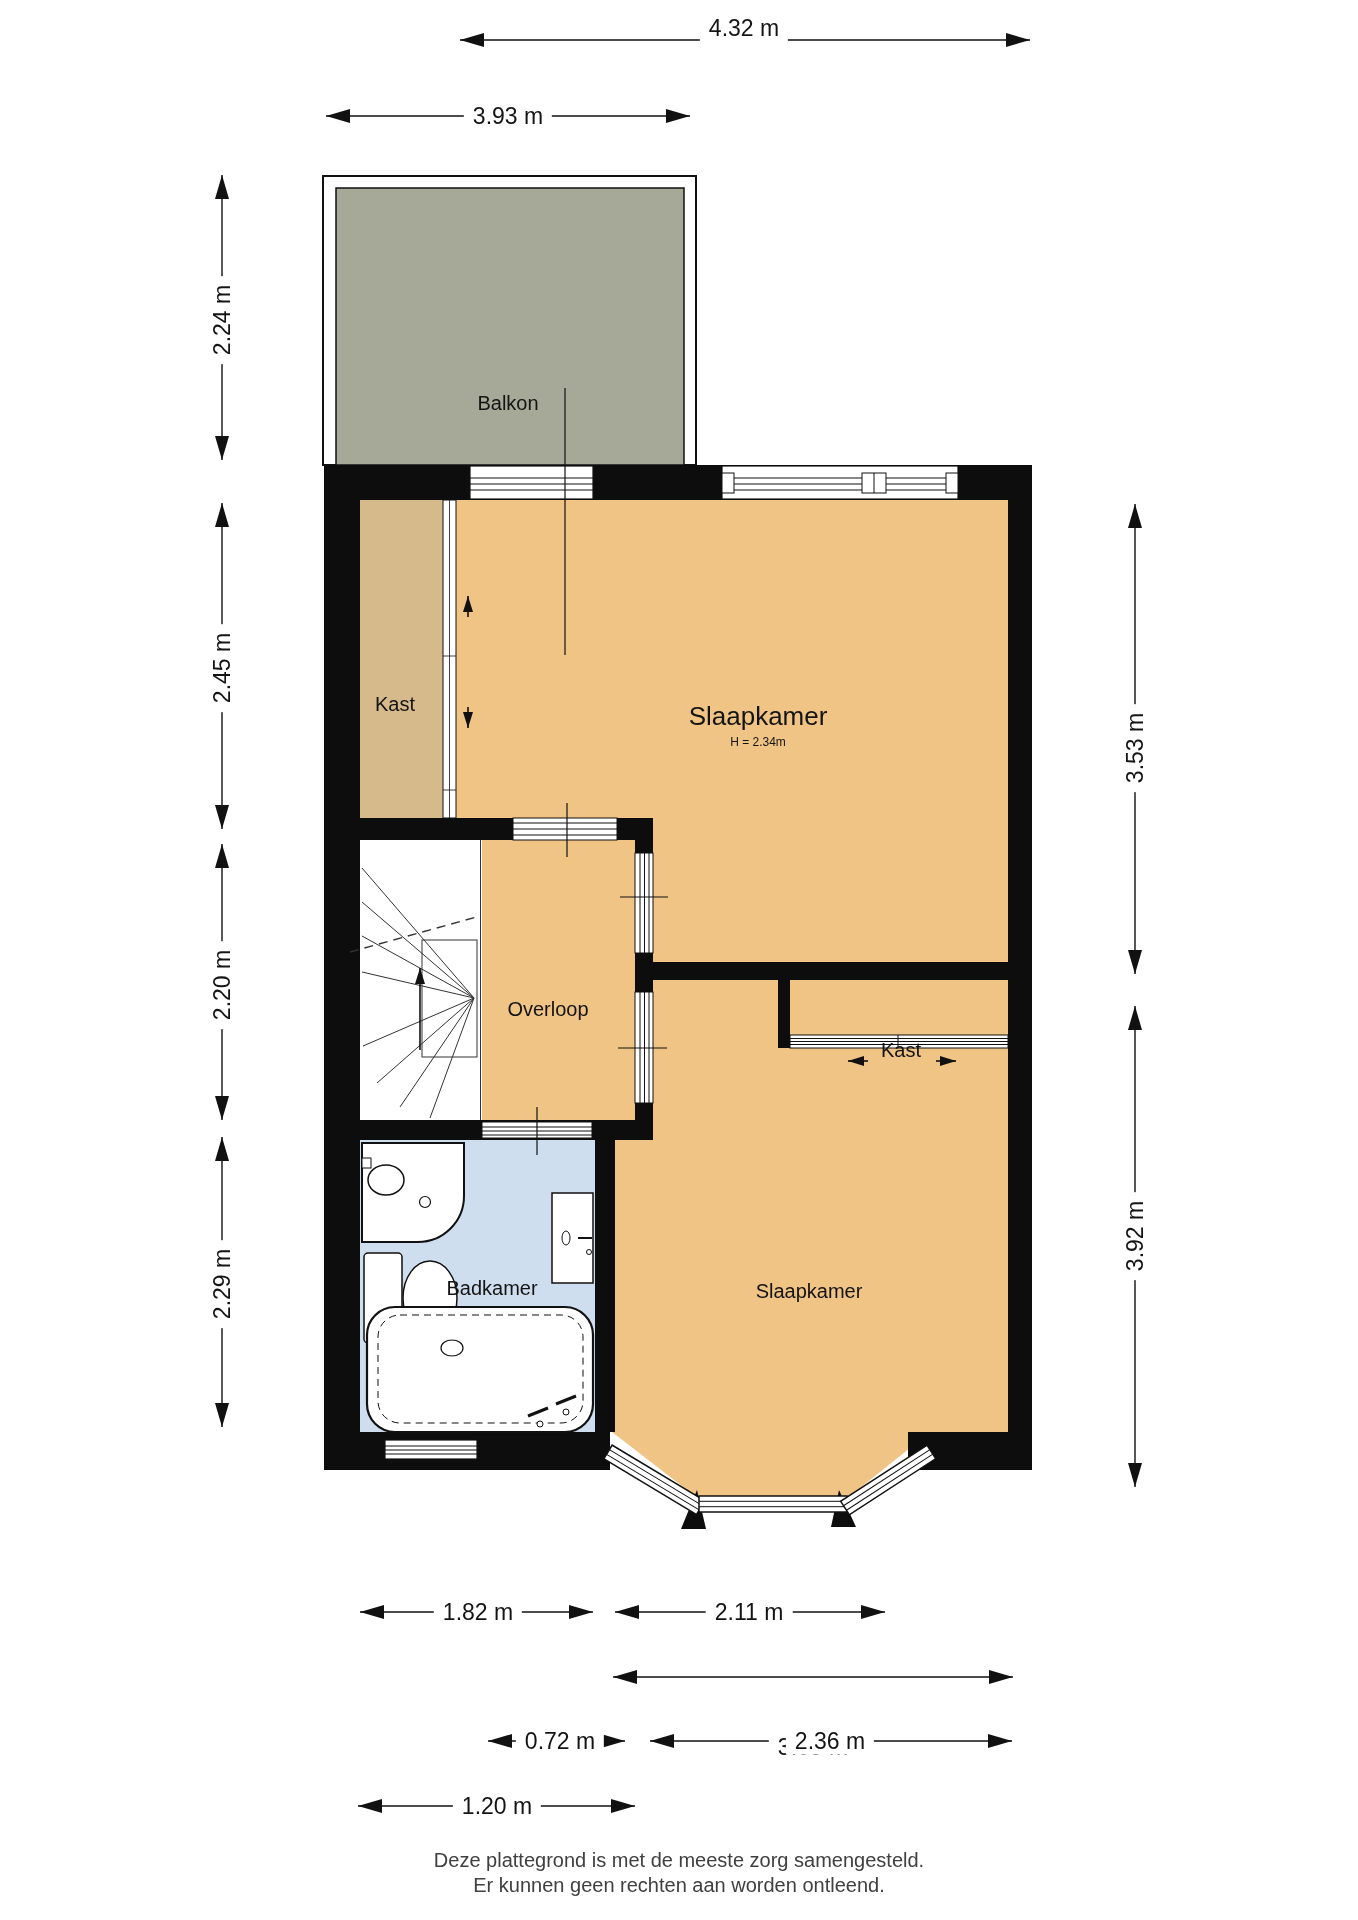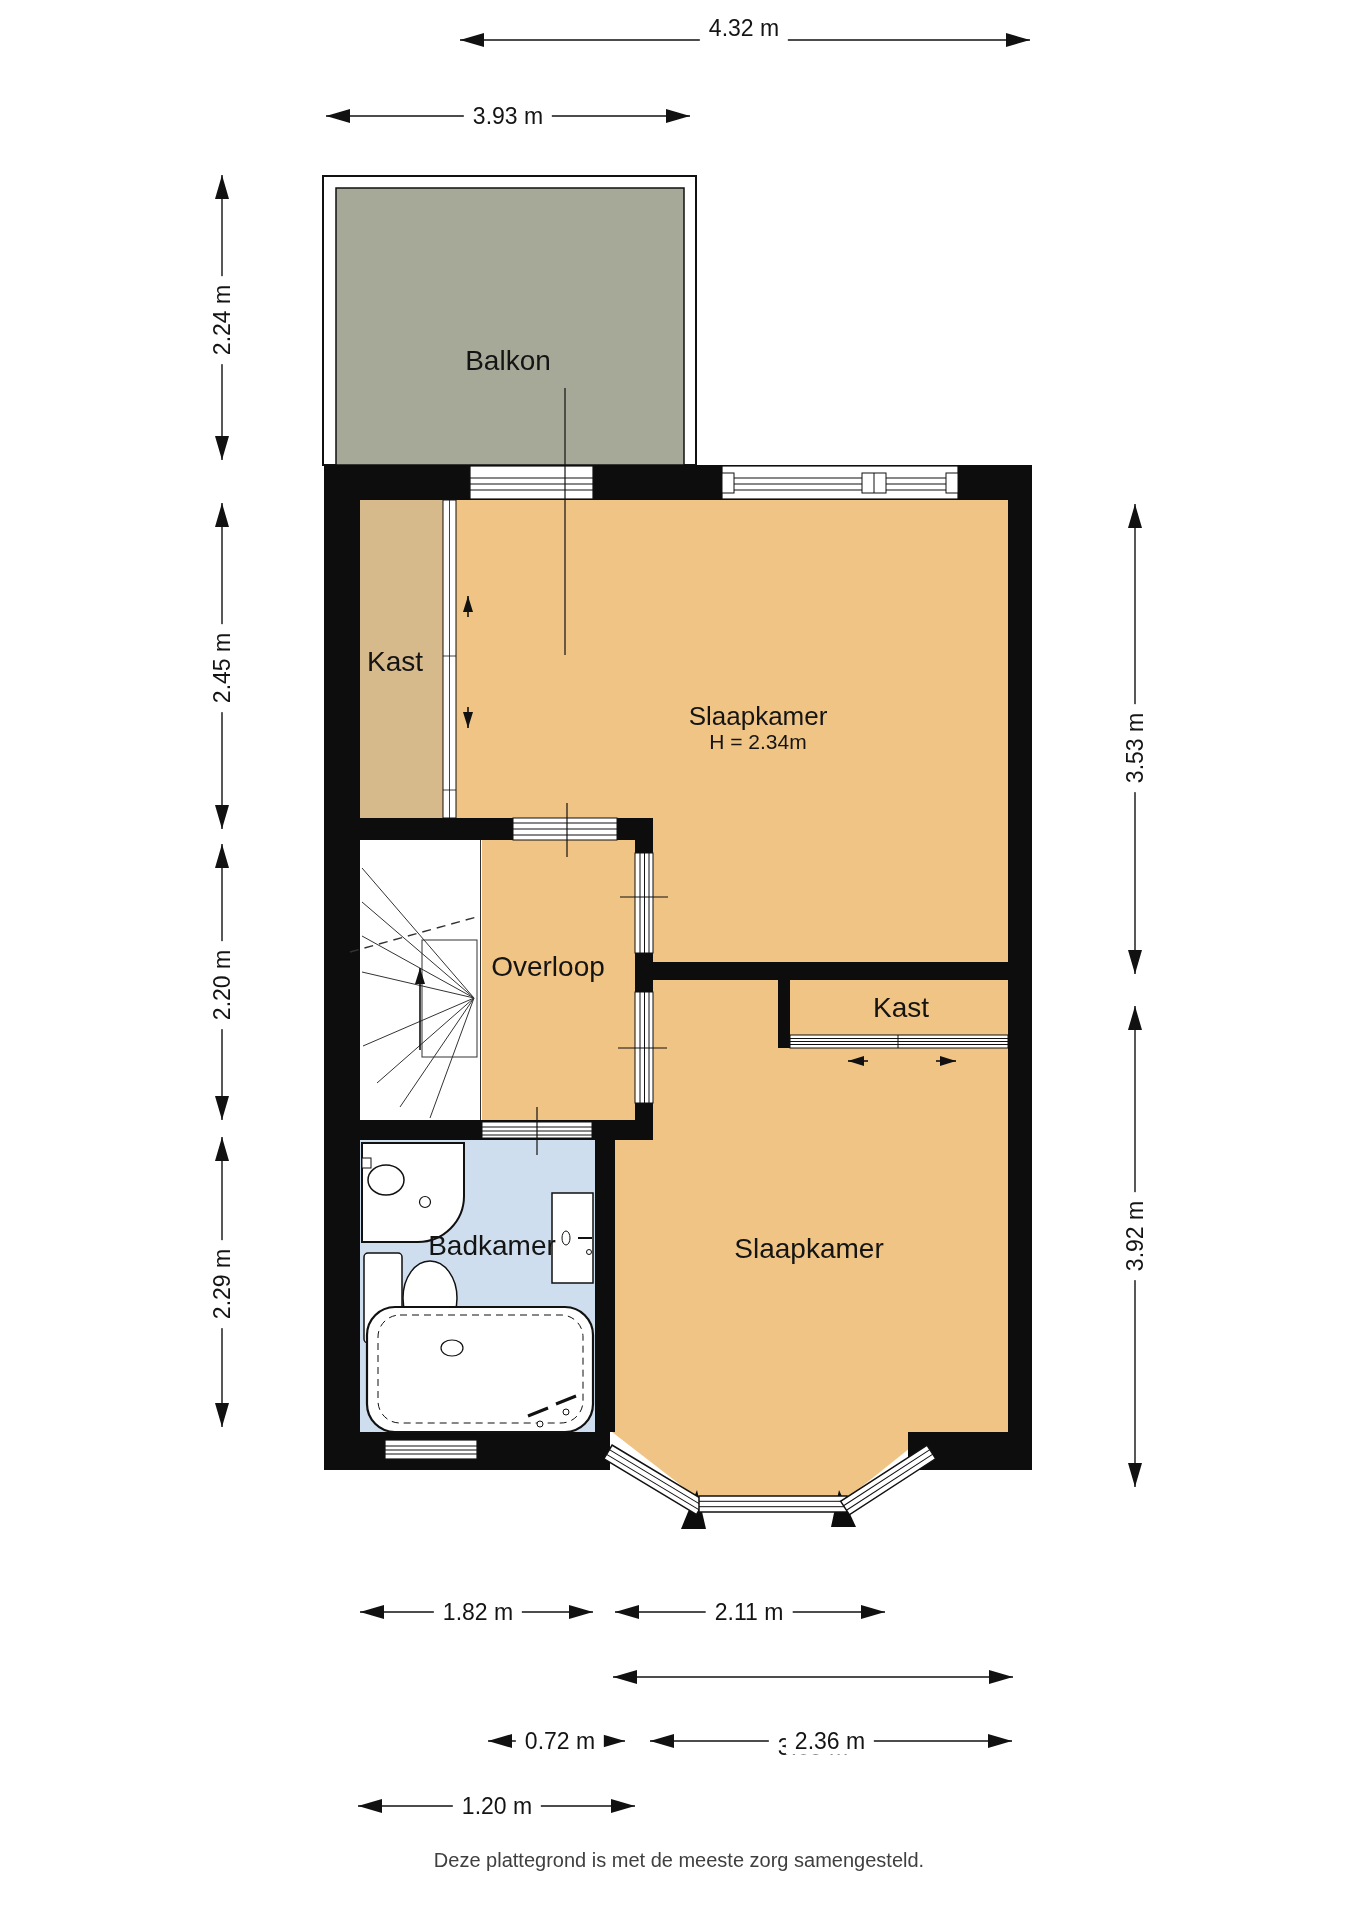--- a/index.html
+++ b/index.html
@@ -1,27 +1,27 @@
 <!DOCTYPE html>
 <html><head>
 <meta charset="utf-8">
 <style>
   html,body{margin:0;padding:0;background:#fff;}
   #plan{position:relative;width:1358px;height:1920px;background:#ffffff;
         font-family:"Liberation Sans",sans-serif;color:#111;overflow:hidden;}
   #plan svg{position:absolute;left:0;top:0;}
-  .lbl{position:absolute;transform:translate(-50%,-50%);font-size:28px;
-       white-space:nowrap;color:#141414;}
+  .lbl{position:absolute;transform:translate(-50%,-50%);font-size:20px;
+       white-space:nowrap;color:#141414;margin-top:42px;}
   .dim{position:absolute;transform:translate(-50%,-50%);font-size:23px;
        background:#fff;padding:0 9px;white-space:nowrap;color:#141414;}
   .dim.v{transform:translate(-50%,-50%) rotate(-90deg);}
   .room-label-block{position:absolute;transform:translate(-50%,-50%);
        text-align:center;line-height:30px;white-space:nowrap;color:#141414;}
   .room-label-block .l1{font-size:26px;}
-  .room-label-block .l2{font-size:21px;line-height:22px;text-align:center;}
+  .room-label-block .l2{font-size:12px;line-height:22px;text-align:center;}
   #footer{position:absolute;left:0;right:0;top:1848px;text-align:center;
        font-size:20px;line-height:25px;color:#404040;}
 </style>
 </head>
 <body>
 
 <div id="plan">
 
 <svg width="1358" height="1920" viewBox="0 0 1358 1920">
   <defs>
@@ -239,15 +239,16 @@
 <div class="dim v" style="left:1135px;top:1236px">3.92 m</div>
 <div class="dim" style="left:478px;top:1612px">1.82 m</div>
 <div class="dim" style="left:749px;top:1612px">2.11 m</div>
 <div class="dim" style="left:813px;top:1747px">3.09 m</div>
 <div class="dim" style="left:560px;top:1741px">0.72 m</div>
 <div class="dim" style="left:830px;top:1741px">2.36 m</div>
 <div class="dim" style="left:497px;top:1806px">1.20 m</div>
 
 <div id="footer">
   <div>Deze plattegrond is met de meeste zorg samengesteld.</div>
+  <div>Er kunnen geen rechten aan worden ontleend.</div>
 </div>
 
 </div>
 
 </body></html>

